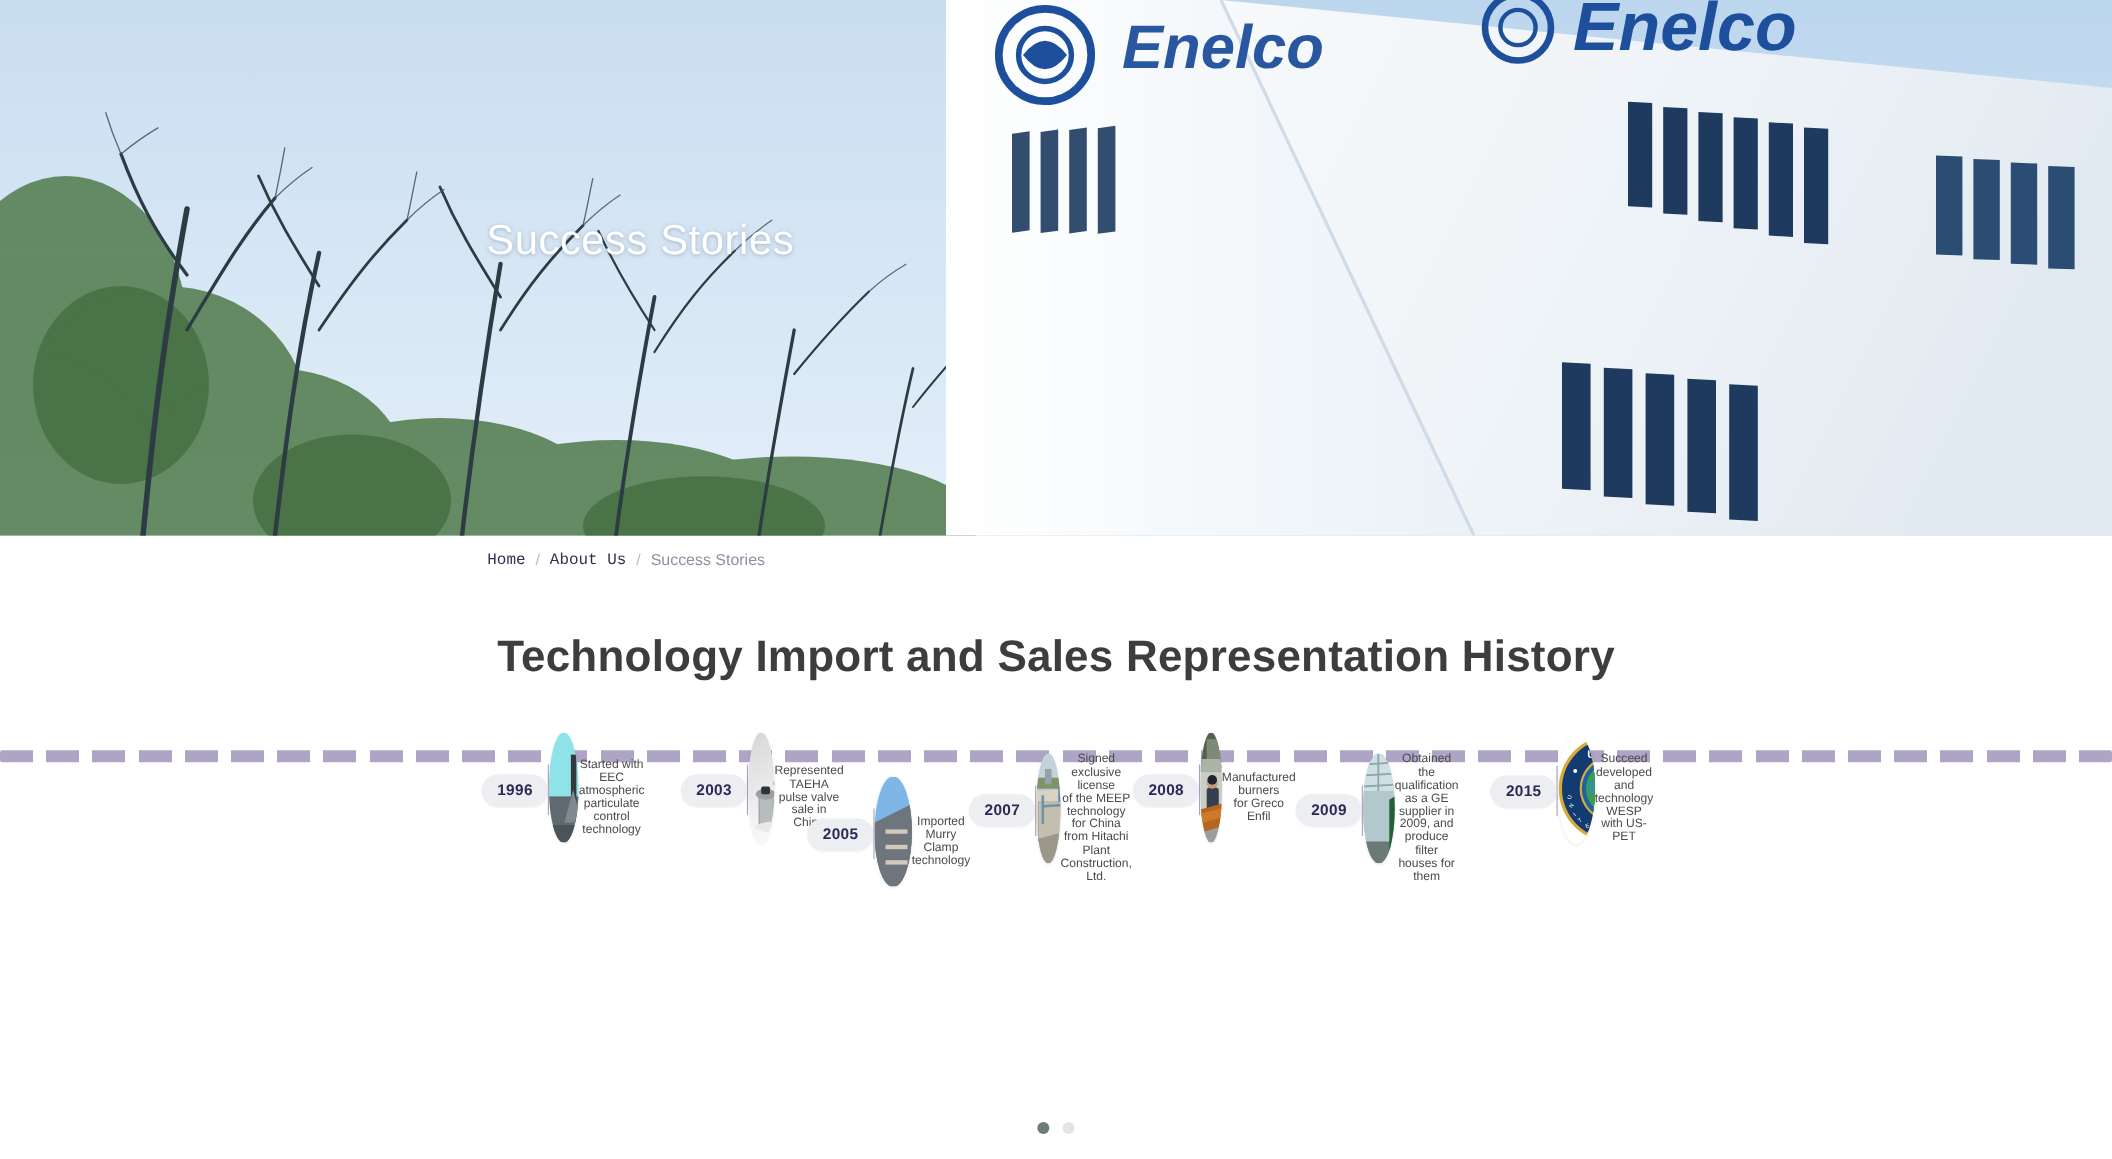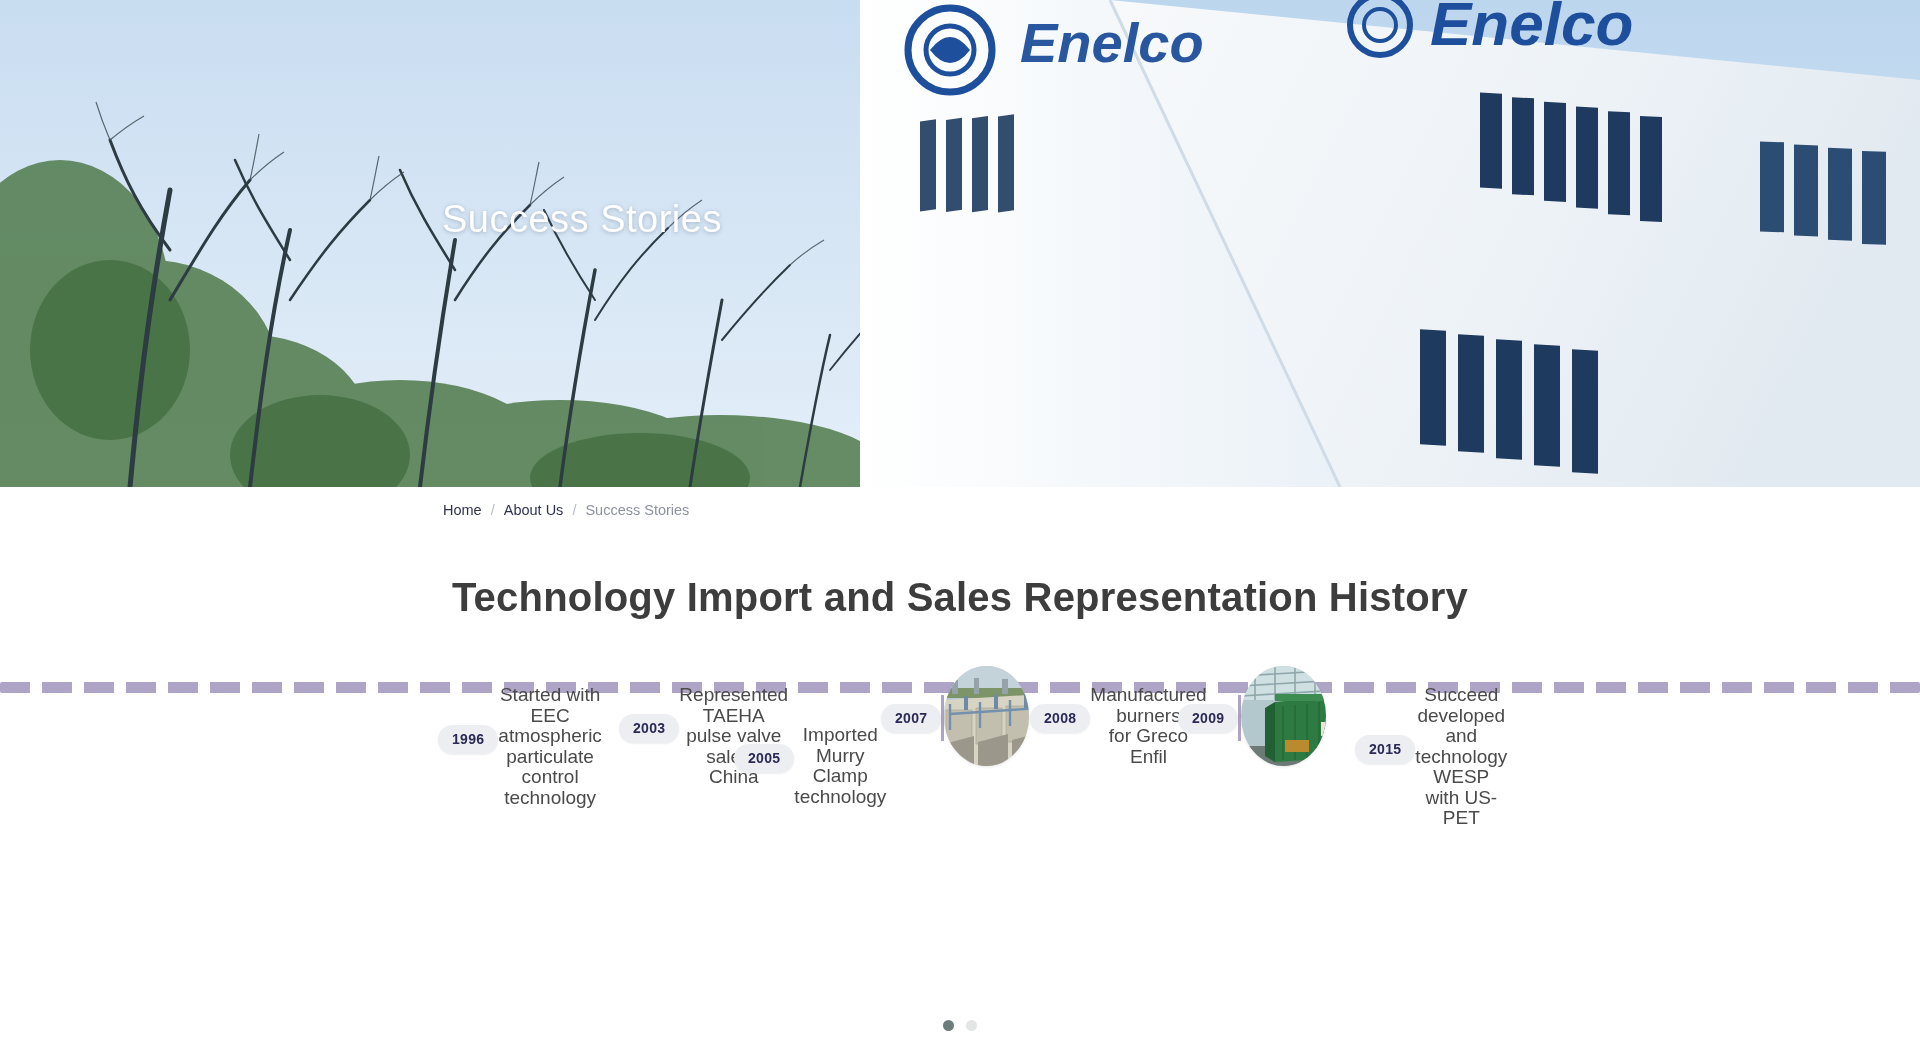--- a/index.html
+++ b/index.html
@@ -67,20 +67,21 @@
   }
   .breadcrumb {
     display: flex;
     align-items: center;
     font-size: 14.5px;
     color: #2f3350;
   }
   .breadcrumb a {
     color: #2f3350;
     text-decoration: none;
+    font-family: Liberation Mono, monospace;
   }
   .breadcrumb .sep {
     color: #b9bcc9;
     margin: 0 9px;
     font-size: 14.5px;
   }
   .breadcrumb .current { color: #8d91a2; }
 
   
   .section-heading {
@@ -154,21 +155,21 @@
     border-radius: 50%;
     overflow: hidden;
     margin-top: -4px;
     position: relative;
     z-index: 2;
     box-shadow: 0 1px 3px rgba(0,0,0,0.10);
   }
   .tl-photo svg { display: block; }
   .tl-caption {
     margin-top: 15px;
-    font-size: 19px;
+    font-size: 11px;
     line-height: 1.07;
     color: #4a4a4a;
     text-align: center;
     width: 148px;
   }
   .tl-caption span { display: block; line-height: 1.08; }
 
   
   .carousel-dots {
     position: absolute;
@@ -493,20 +494,26 @@
             <path d="M36 36 L36 62"></path>
             <path d="M66 34 L66 60"></path>
             <path d="M6 48 L96 42"></path>
           </g>
           <g fill="#6f8aa6">
             <rect x="20" y="30" width="4" height="14"></rect>
             <rect x="50" y="29" width="4" height="14"></rect>
             <rect x="80" y="28" width="4" height="14"></rect>
           </g>
         </svg>
+      </div>
+      <div class="tl-caption">
+        <span>Signed exclusive license</span>
+        <span>of the MEEP technology</span>
+        <span>for China from Hitachi</span>
+        <span>Plant Construction, Ltd.</span>
       </div>
     </div>
 
     <div class="tl-item" style="left:1030px;">
       <div class="tl-year">2008</div>
       <div class="tl-stem"></div>
       <div class="tl-photo">
         <svg width="100" height="100" viewBox="0 0 100 100" xmlns="http://www.w3.org/2000/svg">
           <rect width="100" height="100" fill="#c9cdc6"></rect>
           <rect width="100" height="32" fill="#53614f"></rect>
@@ -587,20 +594,27 @@
             <path d="M54 39 L54 94"></path>
             <path d="M66 38 L66 93"></path>
             <path d="M78 36 L78 93"></path>
             <path d="M90 34 L90 92"></path>
           </g>
           <rect x="44" y="74" width="24" height="12" fill="#b98b2e"></rect>
           <rect x="80" y="56" width="8" height="14" fill="#e7e4d8"></rect>
           <rect x="34" y="28" width="62" height="7" fill="#3d8c52"></rect>
         </svg>
       </div>
+      <div class="tl-caption">
+        <span>Obtained the</span>
+        <span>qualification as a GE</span>
+        <span>supplier in 2009, and</span>
+        <span>produce filter houses for</span>
+        <span>them</span>
+      </div>
     </div>
 
     <div class="tl-item" style="left:1355px;">
       <div class="tl-year">2015</div>
       <div class="tl-stem"></div>
       <div class="tl-photo">
         <svg width="100" height="100" viewBox="0 0 100 100" xmlns="http://www.w3.org/2000/svg">
           <rect width="100" height="100" fill="#ffffff"></rect>
           <circle cx="50" cy="50" r="49" fill="#d9a93a"></circle>
           <circle cx="50" cy="50" r="46" fill="#123b72"></circle>

